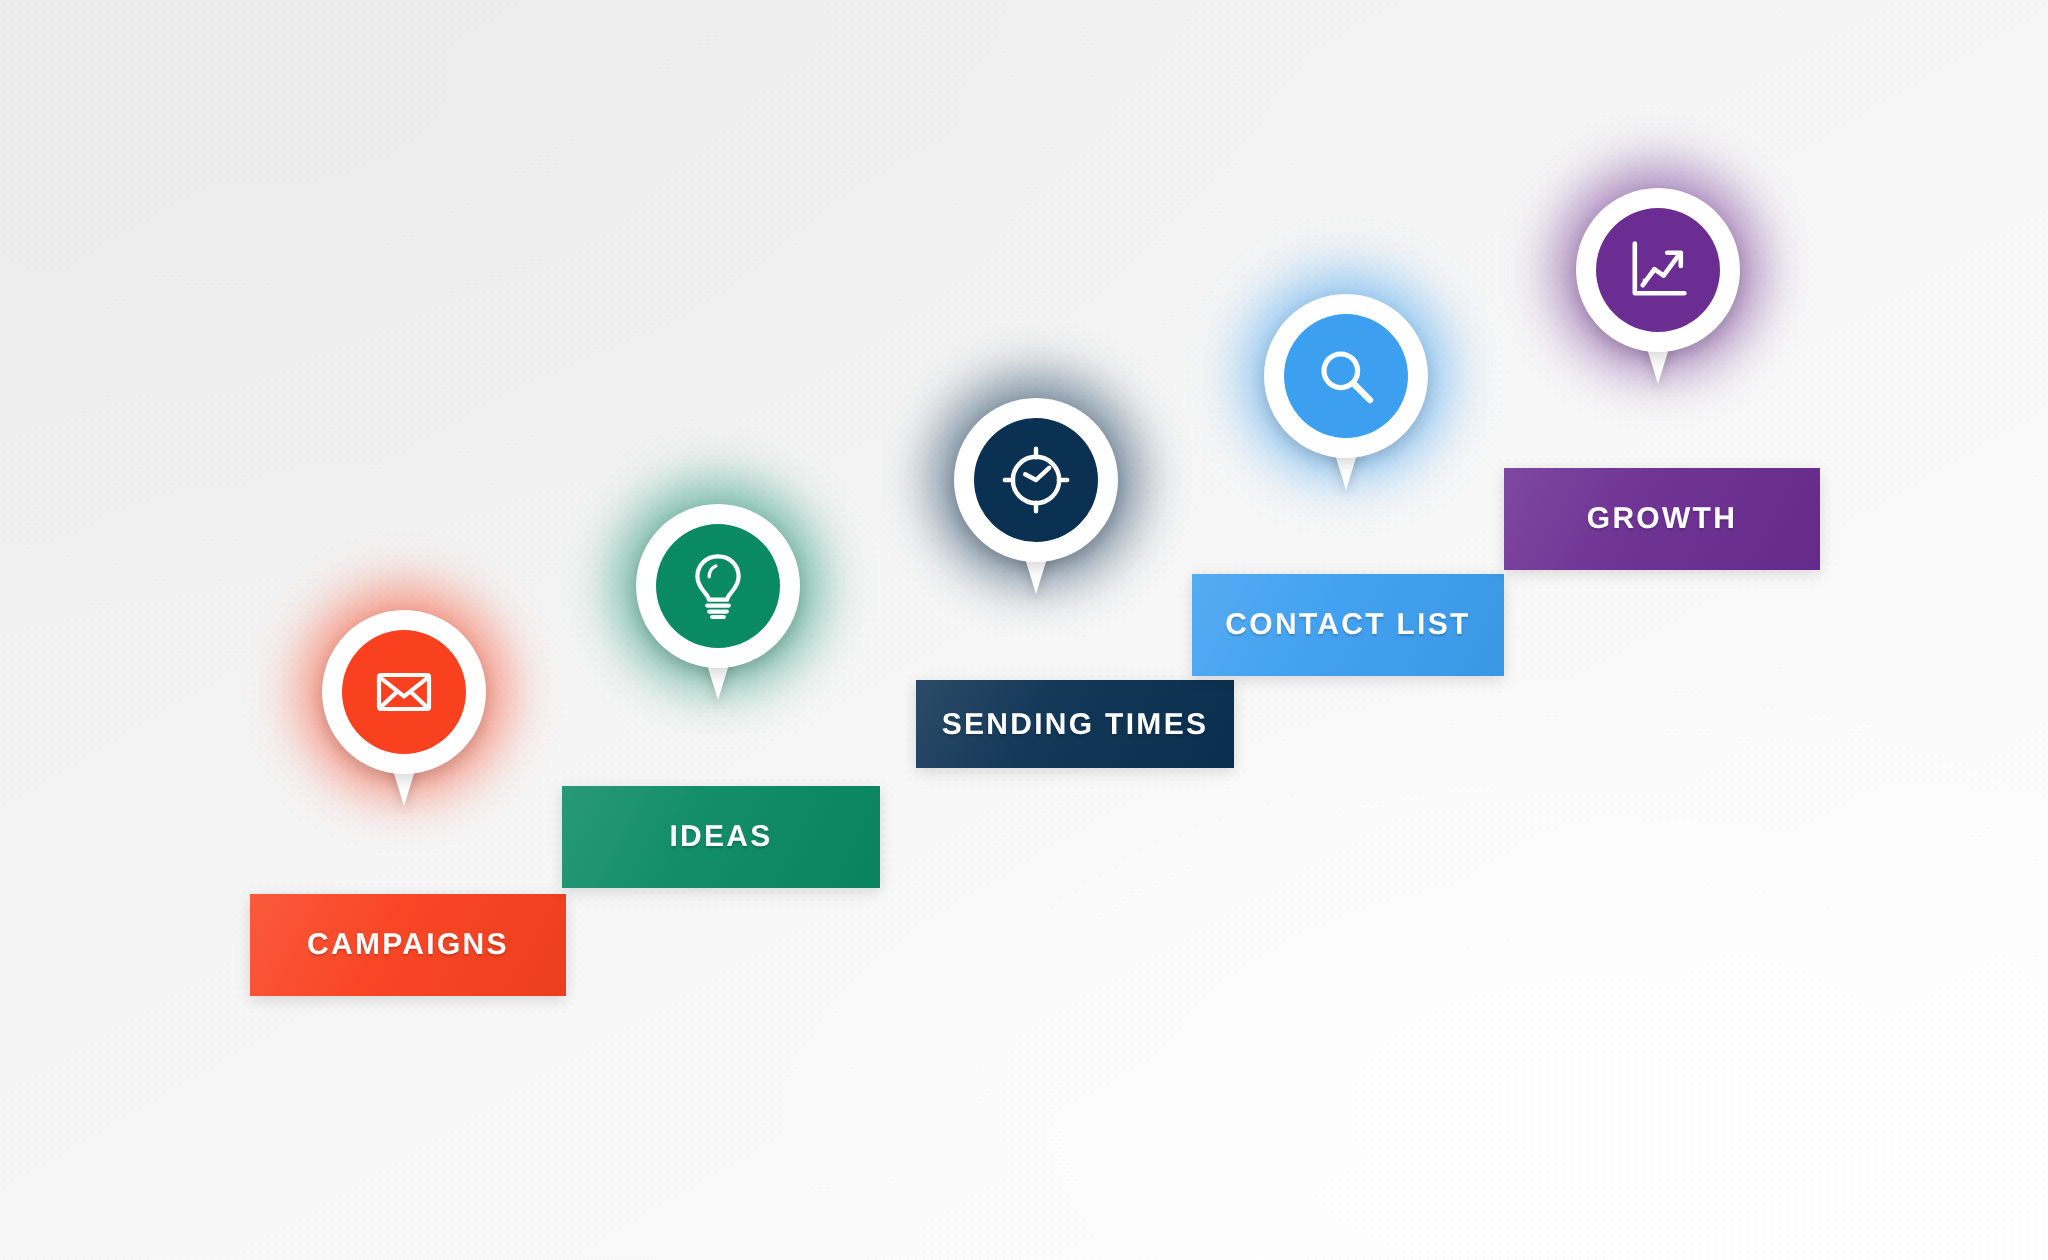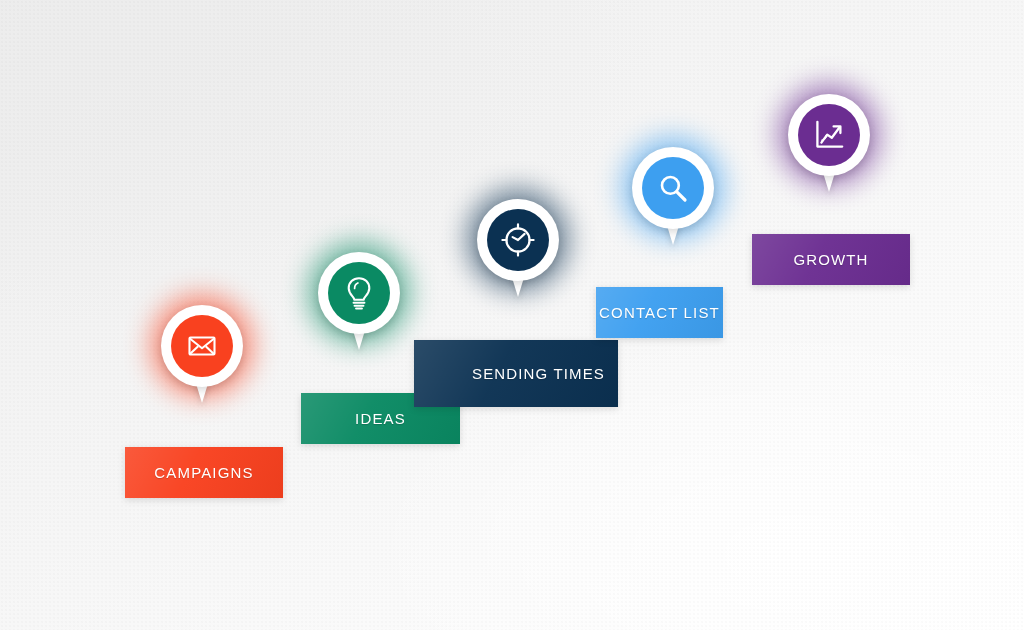--- a/index.html
+++ b/index.html
@@ -54,21 +54,21 @@
     inset:0;
     background: linear-gradient(118deg, rgba(255,255,255,0.13) 0%, rgba(255,255,255,0.03) 42%, rgba(0,0,0,0.05) 100%);
     pointer-events:none;
   }
   .bar-label {
     position: relative;
     z-index: 2;
     color: #ffffff;
     font-size: 15px;
     letter-spacing: 1.15px;
-    font-weight: 400;
+    font-weight: 700;
     white-space: nowrap;
     text-shadow: 0 1px 1px rgba(0,0,0,0.18);
   }
 
   
   .pin {
     position: absolute;
     width: 82px;
     height: 100px;
   }
@@ -137,57 +137,57 @@
               <svg width="34" height="34" viewBox="0 0 34 34" aria-hidden="true">
                 <rect x="4.5" y="8.5" width="25" height="17" rx="1" fill="none" stroke="#fff" stroke-width="2.1"></rect>
                 <path d="M4.5 9.3 L17 19.2 L29.5 9.3" fill="none" stroke="#fff" stroke-width="2.1" stroke-linejoin="round"></path>
                 <path d="M4.9 25 L13.2 17.2 M28.9 25 L20.7 17.2" fill="none" stroke="#fff" stroke-width="2.1"></path>
               </svg>
             </div>
           </div>
         </div>
       </div>
       <div class="step">
-        <div class="bar" style="left: 281px; top: 393px; width: 159px; height: 51px; background: rgb(10, 138, 99); margin-left: 20px;">
+        <div class="bar" style="left: 281px; top: 393px; width: 159px; height: 51px; background: rgb(10, 138, 99);">
           <span class="bar-label">IDEAS</span>
         </div>
         <div class="pin" style="left: 318px; top: 252px;">
           <div class="pin-glow" style="background: rgb(10, 138, 99);"></div>
           <div class="pin-tail"></div>
           <div class="pin-ring">
             <div class="pin-disc" style="background: rgb(10, 138, 99);">
               <svg width="34" height="36" viewBox="0 0 34 36" aria-hidden="true">
                 <path d="M17 3.2c-6 0-10.3 4.4-10.3 10 0 3.9 2.2 6.3 3.8 8.2 1.1 1.3 1.8 2.2 1.9 3.4h9.2c.1-1.2.8-2.1 1.9-3.4 1.6-1.9 3.8-4.3 3.8-8.2 0-5.6-4.3-10-10.3-10z" fill="none" stroke="#fff" stroke-width="2.1" stroke-linejoin="round"></path>
                 <path d="M11.6 27.8h10.8 M12.6 30.8h8.8 M14.1 33.5h5.8" fill="none" stroke="#fff" stroke-width="2.1" stroke-linecap="round"></path>
                 <path d="M12.6 13.4c0-2.6 1.4-4.6 3.3-5.4" fill="none" stroke="#fff" stroke-width="1.7" stroke-linecap="round"></path>
               </svg>
             </div>
           </div>
         </div>
       </div>
       <div class="step">
-        <div class="bar" style="left: 414px; top: 340px; width: 159px; height: 67px; background: rgb(11, 49, 82); padding-left: 45px;">
+        <div class="bar" style="left: 458px; top: 340px; width: 159px; height: 44px; background: rgb(11, 49, 82);">
           <span class="bar-label">SENDING TIMES</span>
         </div>
         <div class="pin" style="left: 477px; top: 199px;">
           <div class="pin-glow" style="background: rgb(11, 49, 82);"></div>
           <div class="pin-tail"></div>
           <div class="pin-ring">
             <div class="pin-disc" style="background: rgb(11, 49, 82);">
               <svg width="36" height="36" viewBox="0 0 36 36" aria-hidden="true">
                 <circle cx="18" cy="18" r="11.6" fill="none" stroke="#fff" stroke-width="2.2"></circle>
                 <path d="M18 2.4v4.2 M18 29.4v4.2 M2.4 18h4.2 M29.4 18h4.2" stroke="#fff" stroke-width="2.2" stroke-linecap="round"></path>
                 <path d="M18 18 L12.6 15.1 M18 18 L24.6 11.9" fill="none" stroke="#fff" stroke-width="2.2" stroke-linecap="round"></path>
               </svg>
             </div>
           </div>
         </div>
       </div>
       <div class="step">
-        <div class="bar" style="left: 596px; top: 287px; width: 127px; height: 51px; background: rgb(61, 159, 240);">
+        <div class="bar" style="left: 596px; top: 287px; width: 156px; height: 51px; background: rgb(61, 159, 240);">
           <span class="bar-label">CONTACT LIST</span>
         </div>
         <div class="pin" style="left: 632px; top: 147px;">
           <div class="pin-glow" style="background: rgb(61, 159, 240);"></div>
           <div class="pin-tail"></div>
           <div class="pin-ring">
             <div class="pin-disc" style="background: rgb(61, 159, 240);">
               <svg width="32" height="32" viewBox="0 0 32 32" aria-hidden="true">
                 <circle cx="13.4" cy="13.4" r="8.4" fill="none" stroke="#fff" stroke-width="2.6"></circle>
                 <path d="M19.6 19.6 L28 28" stroke="#fff" stroke-width="3.2" stroke-linecap="round"></path>

